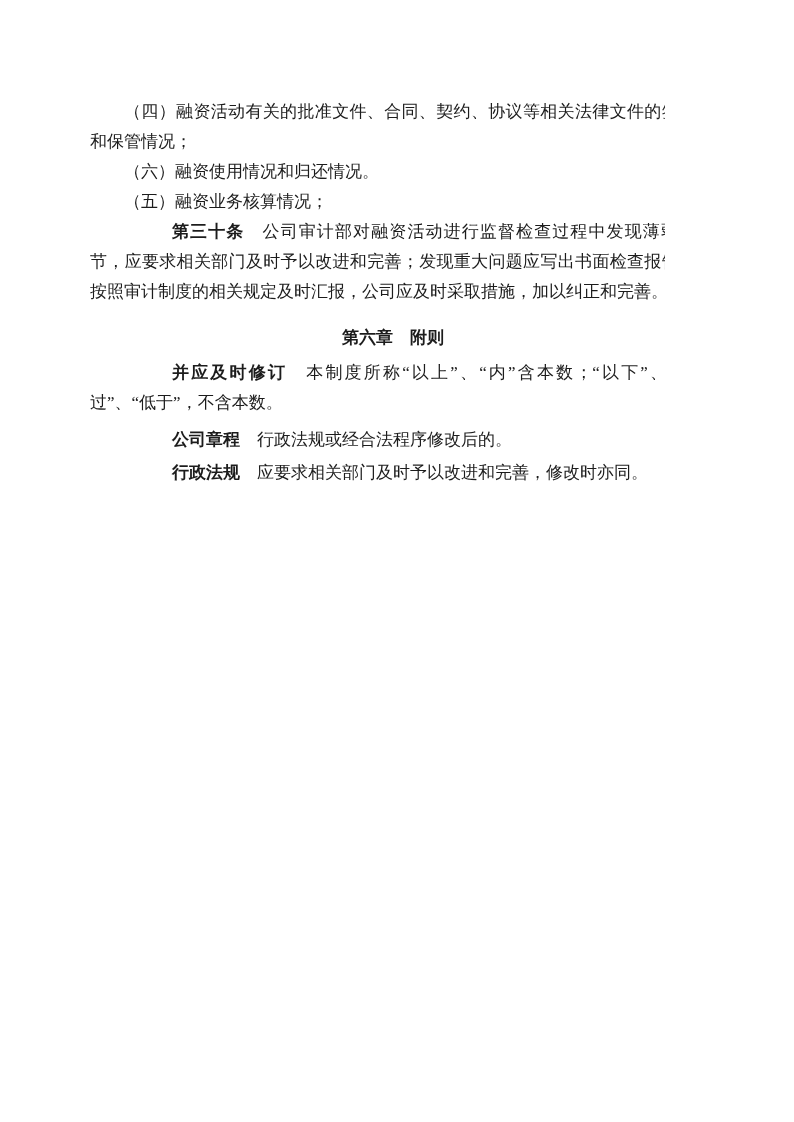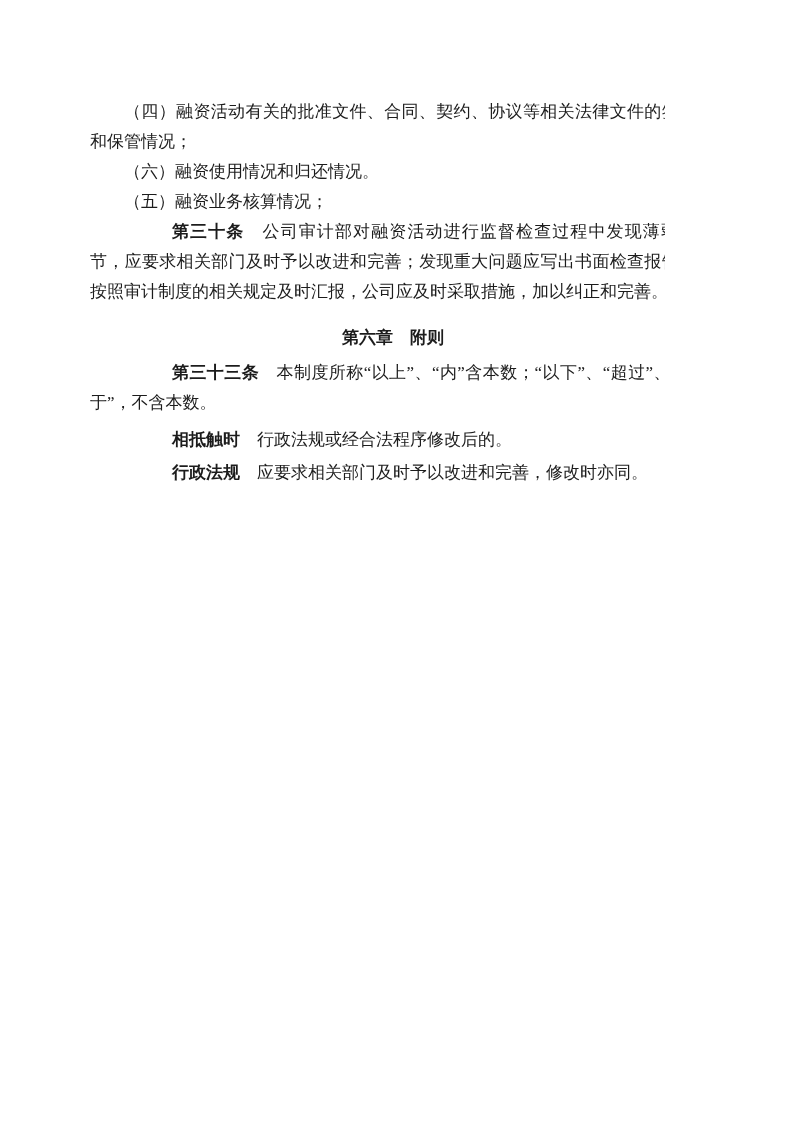--- a/index.html
+++ b/index.html
@@ -65,20 +65,20 @@
 
     <p class="para"><span>（六）融资使用情况和归还情况。</span></p>
 
     <p class="para"><span>（五）融资业务核算情况；</span></p>
 
     <p class="para"><span class="art-num">第三十条</span><span>　公司审计部对融资活动进行监督检查过程中发现薄弱环节，应要求相关部门及时予以改进和完善；发现重大问题应写出书面检查报告，按照审计制度的相关规定及时汇报，公司应及时采取措施，加以纠正和完善。</span></p>
 
     <p class="chapter-heading">第六章　附则</p>
 
 
-    <p class="para m-t-5"><span class="art-num">第三十三条</span><span>　本制度所称“以上”、“内”含本数；“以下”、“超过”、“低于”，不含本数。</span></p>
+    <p class="para m-t-5"><span class="art-num">并应及时修订</span><span>　本制度所称“以上”、“内”含本数；“以下”、“超过”、“低于”，不含本数。</span></p>
 
-    <p class="para m-t-7"><span class="art-num">相抵触时</span><span>　行政法规或经合法程序修改后的。</span></p>
+    <p class="para m-t-7"><span class="art-num">公司章程</span><span>　行政法规或经合法程序修改后的。</span></p>
 
     <p class="para m-t-3"><span class="art-num">行政法规</span><span>　应要求相关部门及时予以改进和完善，修改时亦同。</span></p>
 
   </div>
 </div>
 
 </body></html>

